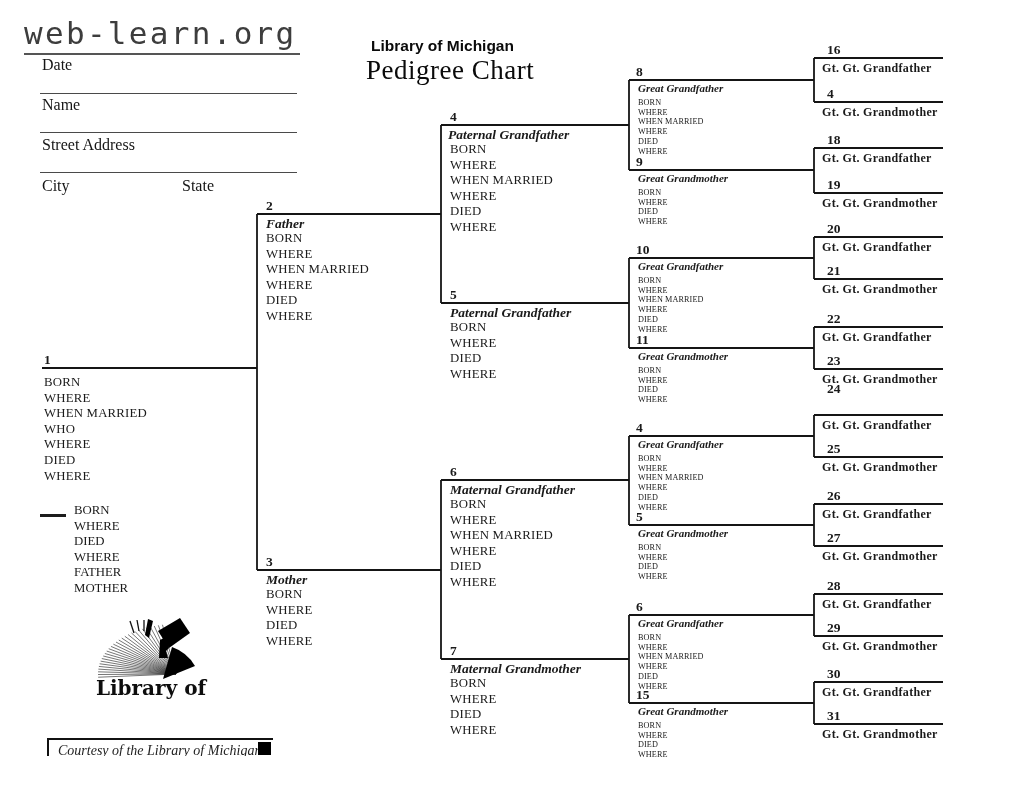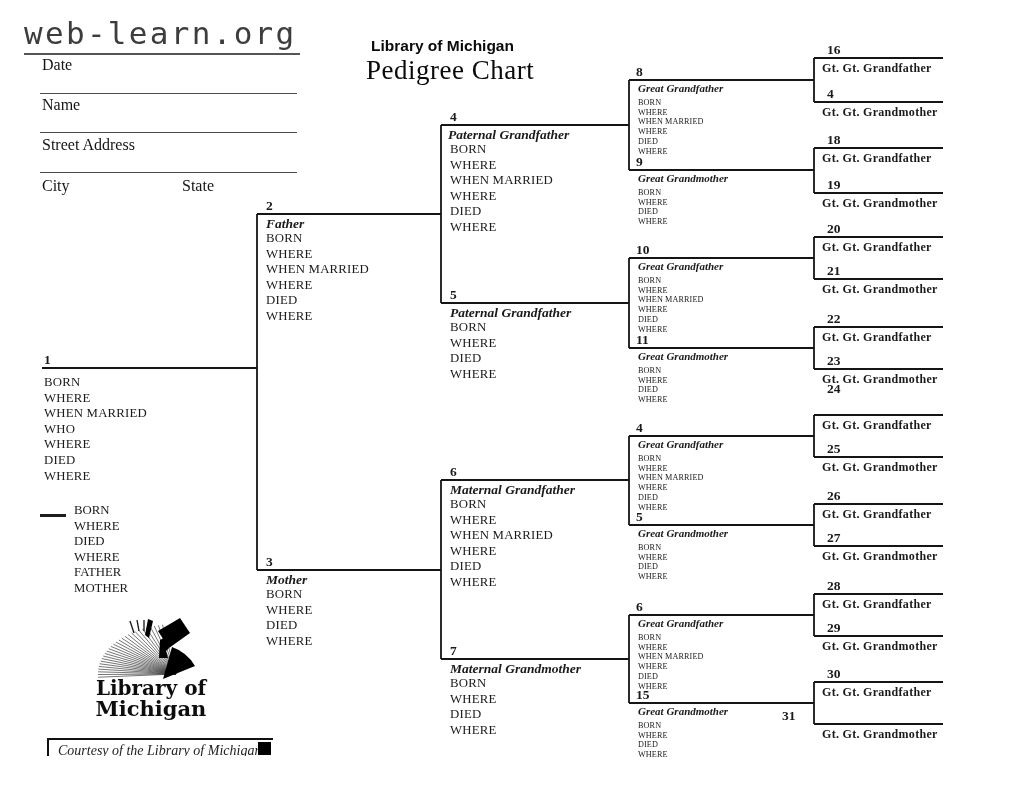--- a/index.html
+++ b/index.html
@@ -282,21 +282,21 @@
       <div class="pnum" style="left: 827px; top: 488px;">26</div>
       <div class="gglabel" style="left: 822px; top: 507px;">Gt. Gt. Grandfather</div>
       <div class="pnum" style="left: 827px; top: 530px;">27</div>
       <div class="gglabel" style="left: 822px; top: 549px;">Gt. Gt. Grandmother</div>
       <div class="pnum" style="left: 827px; top: 578px;">28</div>
       <div class="gglabel" style="left: 822px; top: 597px;">Gt. Gt. Grandfather</div>
       <div class="pnum" style="left: 827px; top: 620px;">29</div>
       <div class="gglabel" style="left: 822px; top: 639px;">Gt. Gt. Grandmother</div>
       <div class="pnum" style="left: 827px; top: 666px;">30</div>
       <div class="gglabel" style="left: 822px; top: 685px;">Gt. Gt. Grandfather</div>
-      <div class="pnum" style="left: 782px; top: 708px;">31</div>
+      <div class="pnum" style="left: 827px; top: 708px;">31</div>
       <div class="gglabel" style="left: 822px; top: 727px;">Gt. Gt. Grandmother</div>
     </div>
 
   <div class="legend-dash"></div>
   <div class="legend">
     <div>BORN</div>
     <div>WHERE</div>
     <div>DIED</div>
     <div>WHERE</div>
     <div>FATHER</div>
@@ -336,20 +336,19 @@
       </g>
     <path class="quill" d="M46,17 L42,5"></path>
     <path class="quill" d="M51,15 L49,4"></path>
     <path class="quill" d="M56,15 L56,4"></path>
     <path class="ink" d="M60,3 L65,5 L61,22 L57,19 Z"></path>
     <path class="ink" d="M70,15 L92,2 L102,17 L81,32 Z"></path>
     <path class="ink" d="M72,24 L78,21 L81,32 L78,35 L80,42 L71,42 Z"></path>
     <path class="ink" d="M75,63 L84,31 A43,43 0 0 1 107,50 Z"></path>
   </svg>
   <div class="lmtext lm1">Library of</div>
-  <div class="lmtext lm2">Michigan</div>
 
   <div class="courtesy">
     <span>Courtesy of the Library of Michigan</span>
     <span class="sq"></span>
   </div>
 
 </div>
 
 </body></html>

